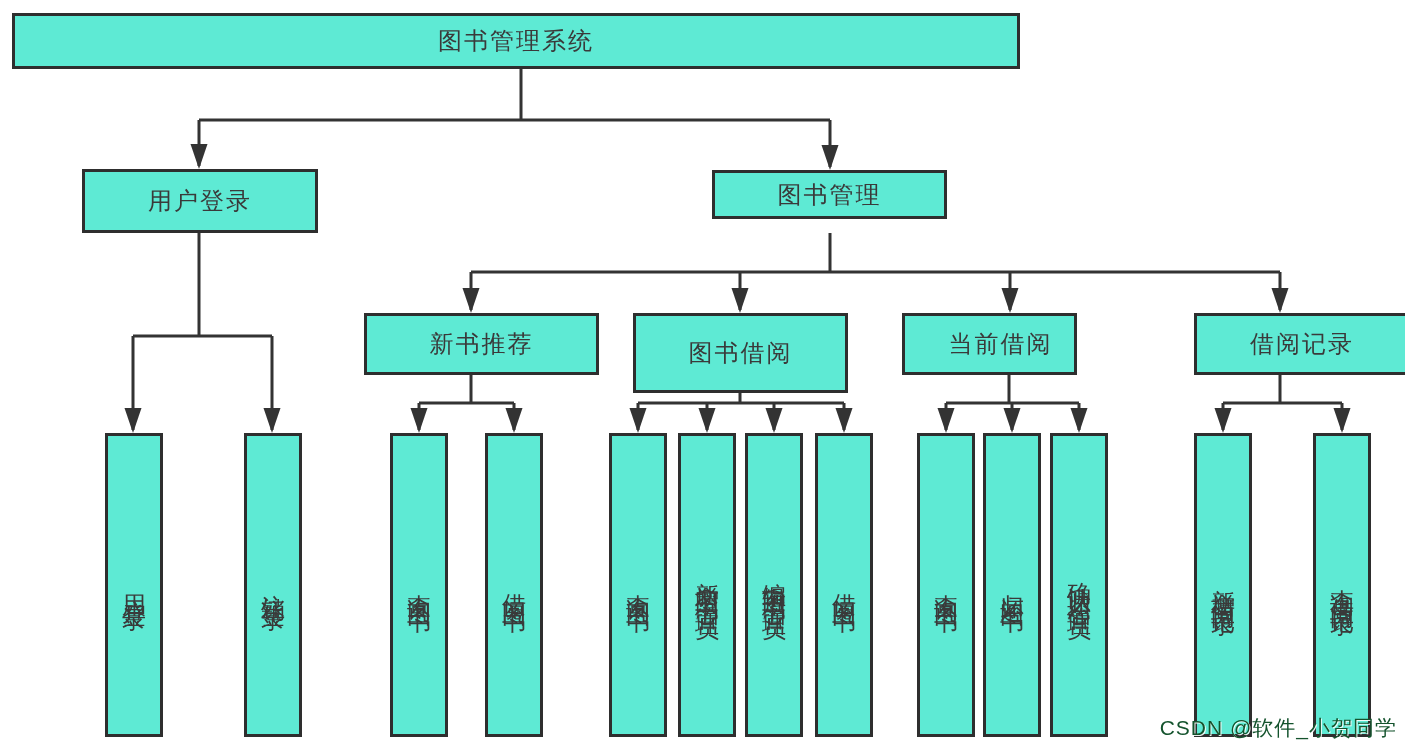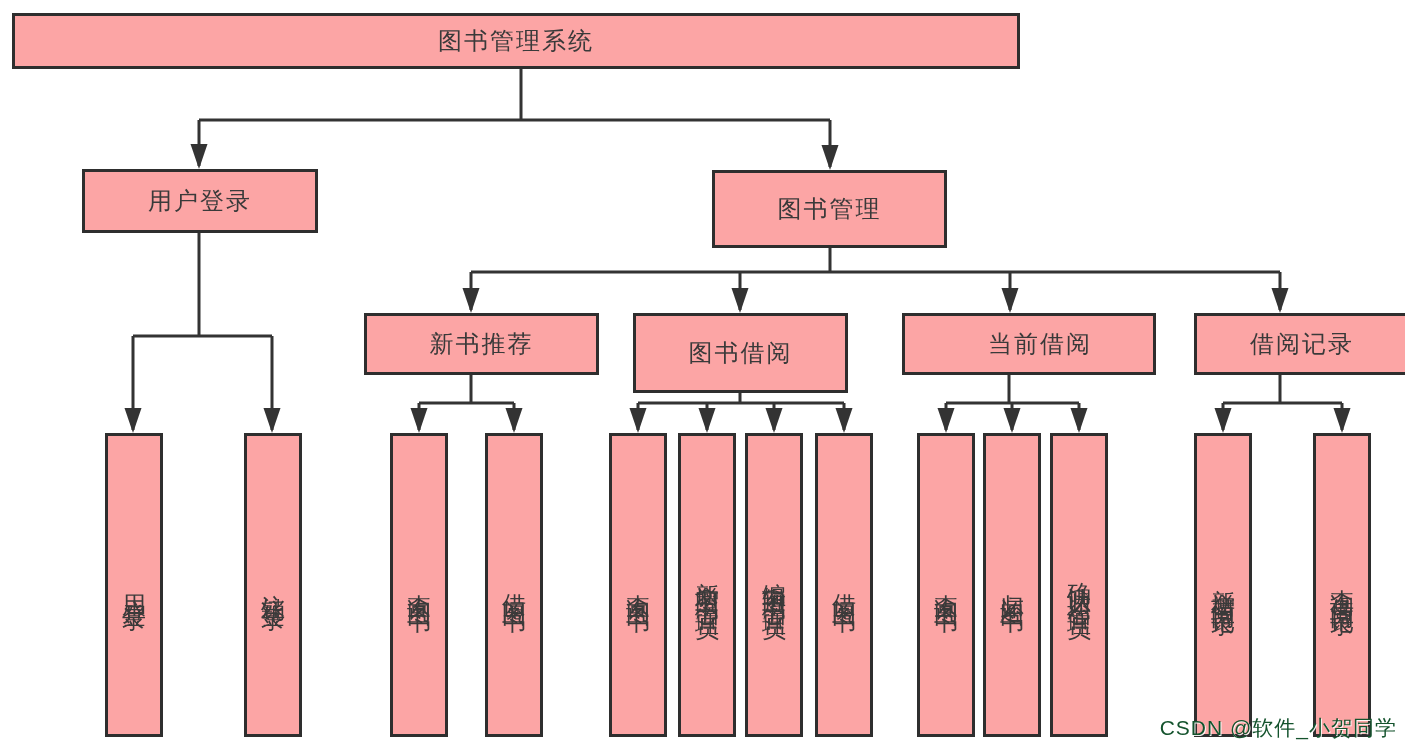--- a/index.html
+++ b/index.html
@@ -13,21 +13,21 @@
   }
   .connectors {
     position: absolute;
     left: 0; top: 0;
     width: 1405px; height: 747px;
   }
   .box {
     position: absolute;
     box-sizing: border-box;
     border: 3px solid #2e2e2e;
-    background: #fca5a5;
+    background: #5eead4;
     color: #3a3a3a;
     display: flex;
     align-items: center;
     justify-content: center;
   }
   .hbox {
     font-size: 24px;
     letter-spacing: 2px;
     white-space: nowrap;
   }
@@ -92,25 +92,25 @@
       <polygon points="1003.5,408 1020.5,408 1012,433"></polygon>
       <polygon points="1070.5,408 1087.5,408 1079,433"></polygon>
       <polygon points="1214.5,408 1231.5,408 1223,433"></polygon>
       <polygon points="1333.5,408 1350.5,408 1342,433"></polygon>
     </g>
   </svg>
 
   <div class="box hbox" style="left:12px; top:13px; width:1008px; height:56px;">图书管理系统</div>
 
   <div class="box hbox" style="left:82px; top:169px; width:236px; height:64px;">用户登录</div>
-  <div class="box hbox" style="left:712px; top:170px; width:235px; height:78px;">图书管理</div>
+  <div class="box hbox" style="left:712px; top:170px; width:235px; height:49px;">图书管理</div>
 
   <div class="box hbox" style="left:364px; top:313px; width:235px; height:62px;">新书推荐</div>
   <div class="box hbox" style="left:633px; top:313px; width:215px; height:80px;">图书借阅</div>
-  <div class="box hbox" style="left:902px; top:313px; width:254px; height:62px;padding-left:22px;">当前借阅</div>
+  <div class="box hbox" style="left:902px; top:313px; width:175px; height:62px;padding-left:22px;">当前借阅</div>
   <div class="box hbox" style="left:1172px; top:313px; width:216px; height:62px;margin-left:22px;">借阅记录</div>
 
   <div class="box vbox" style="left:105px; top:433px; width:58px; height:304px;">
     <span class="vtext">用户登录</span>
   </div>
   <div class="box vbox" style="left:244px; top:433px; width:58px; height:304px;">
     <span class="vtext">注销登录</span>
   </div>
 
   <div class="box vbox" style="left:390px; top:433px; width:58px; height:304px;">

